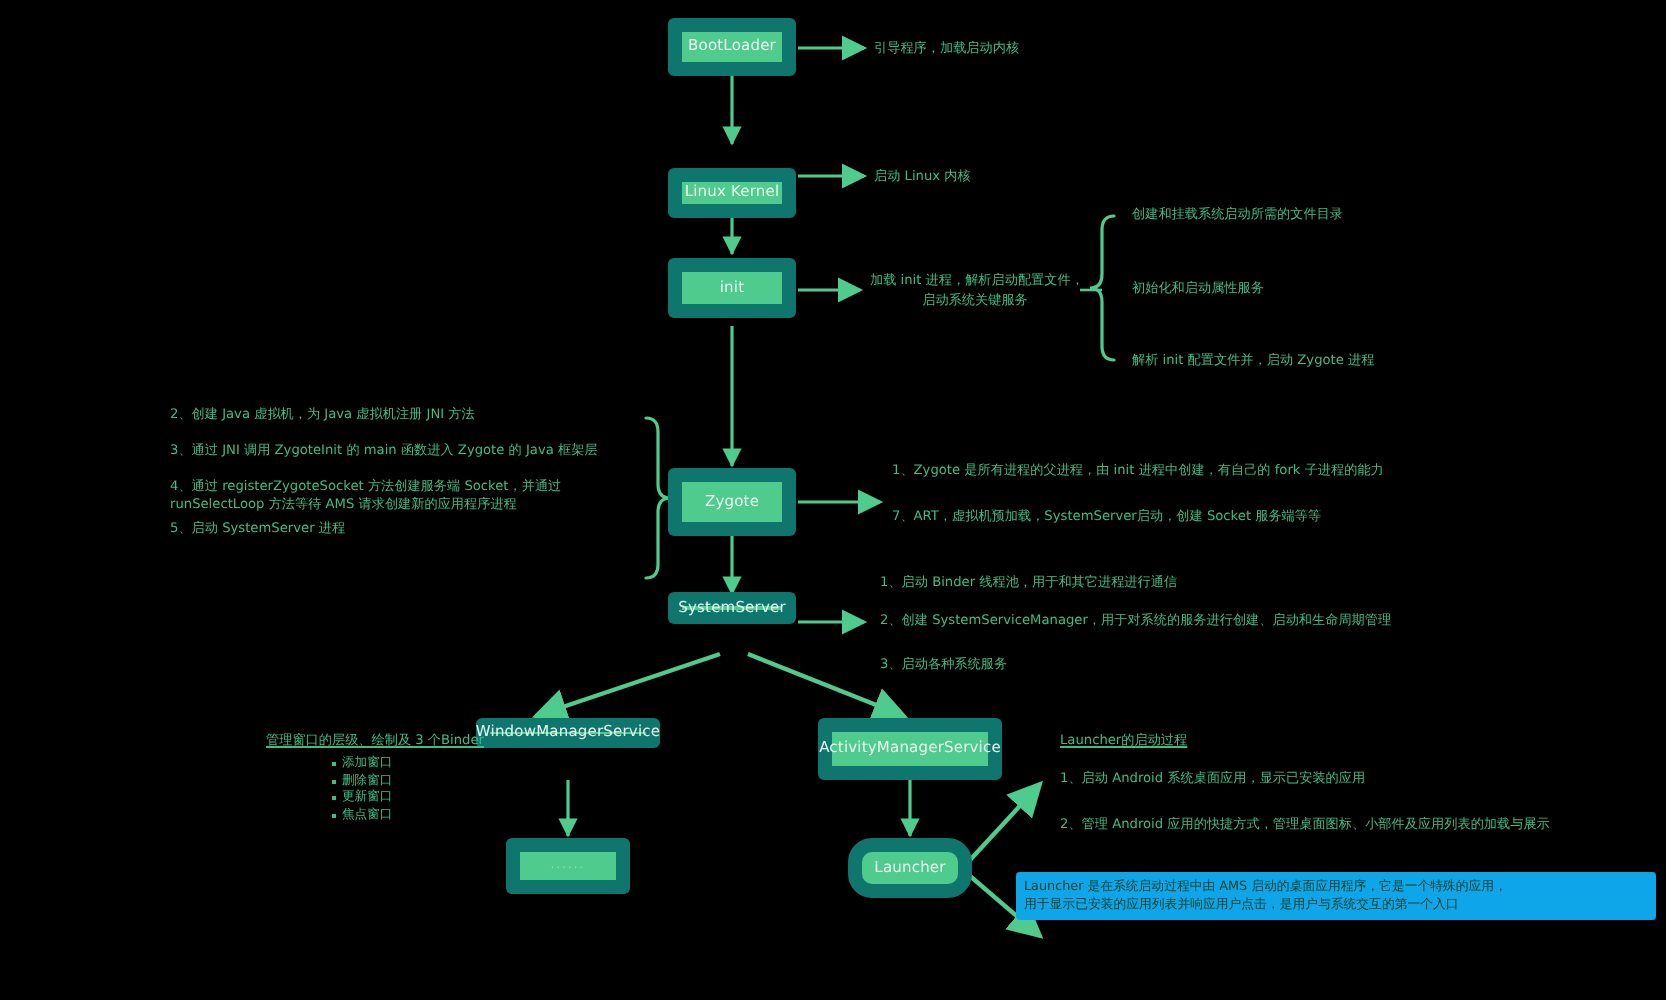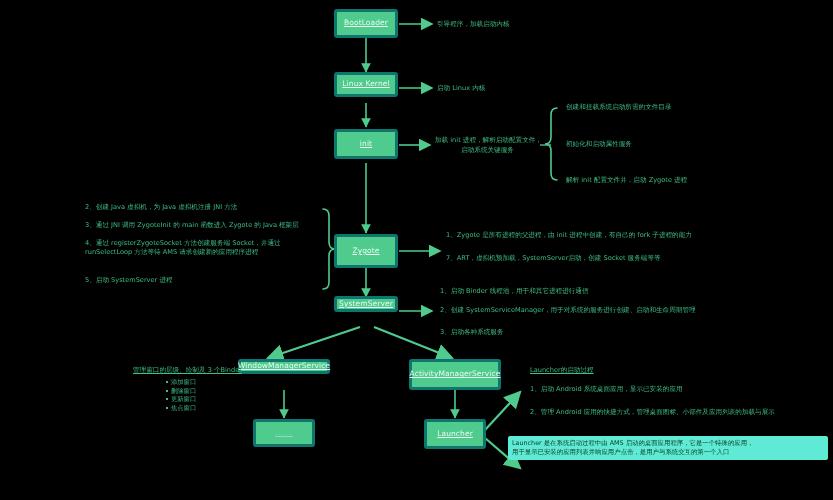--- a/index.html
+++ b/index.html
@@ -24,33 +24,32 @@
   svg#wires {
     position: absolute;
     left: 0; top: 0;
     width: 833px;
     height: 500px;
     pointer-events: none;
   }
   .node {
     position: absolute;
     background: #4ECB8D;
-    border: 3px solid #0f766e;
+    border: 7px solid #0f766e;
     border-radius: 3px;
     color: #eafaf2;
     font-size: 7.5px;
     letter-spacing: 0.1px;
     display: flex;
     align-items: center;
     justify-content: center;
     text-align: center;
     box-sizing: border-box;
     line-height: 1.1;
     white-space: nowrap;
-    text-decoration: underline;
   }
   .node.dots {
     color: #8fdcb6;
     font-size: 6px;
     letter-spacing: 1px;
   }
   .ann {
     position: absolute;
     color: #3fbd84;
     font-size: 6.6px;
@@ -95,21 +94,21 @@
     content: "";
     position: absolute;
     left: 0;
     top: 3px;
     width: 2px;
     height: 2px;
     background: #3fbd84;
   }
   .bottom-note {
     position: absolute;
-    background: #5eead4;
+    background: #0ea5e9;
     color: #0d3f28;
     font-size: 6.4px;
     line-height: 1.4;
     padding: 3px 4px;
     border-radius: 2px;
     box-sizing: border-box;
   }
   .bottom-note div { white-space: nowrap; }
 </style>
 </head>
@@ -155,21 +154,21 @@
     <path d="M485,430 L520,392" stroke="#4ECB8D" stroke-width="2.2" fill="none" marker-end="url(#arbig)"></path>
     <path d="M485,438 L520,468" stroke="#4ECB8D" stroke-width="2.2" fill="none" marker-end="url(#arbig)"></path>
 
     <line x1="225" y1="372" x2="238" y2="372" stroke="#4ECB8D" stroke-width="1.1" opacity="0"></line>
   </svg>
 
   <div class="node" style="left:334px; top:9px; width:64px; height:29px;">
     <span>BootLoader</span>
   </div>
 
-  <div class="node" style="left:334px; top:72px; width:64px; height:25px;">
+  <div class="node" style="left:334px; top:84px; width:64px; height:25px;">
     <span>Linux Kernel</span>
   </div>
 
   <div class="node" style="left:334px; top:129px; width:64px; height:30px;text-align:right;">
     <span>init</span>
   </div>
 
   <div class="node" style="left:334px; top:234px; width:64px; height:34px;">
     <span>Zygote</span>
   </div>
@@ -183,21 +182,21 @@
   </div>
 
   <div class="node" style="left:409px; top:359px; width:92px; height:31px;">
     <span>ActivityManagerService</span>
   </div>
 
   <div class="node dots" style="left:253px; top:419px; width:62px; height:28px;">
     <span>......</span>
   </div>
 
-  <div class="node" style="left:424px; top:419px; width:62px; height:30px;">
+  <div class="node" style="left:424px; top:419px; width:62px; height:30px;border-radius:12px;">
     <span>Launcher</span>
   </div>
 
   <div class="ann" style="left:437px; top:20px;">
     <span>引导程序，加载启动内核</span>
   </div>
 
   <div class="ann" style="left:437px; top:84px;">
     <span>启动 Linux 内核</span>
   </div>
@@ -209,21 +208,21 @@
 
   <div class="ann-block" style="left:566px; top:104px; line-height:1;">
     <div style="margin-bottom:30px;">创建和挂载系统启动所需的文件目录</div>
     <div style="margin-bottom:30px;">初始化和启动属性服务</div>
     <div>解析 init 配置文件并，启动 Zygote 进程</div>
   </div>
 
   <div class="ann-list" style="left:85px; top:203px; line-height:1.35;">
     <div style="margin-bottom:9px;">2、创建 Java 虚拟机，为 Java 虚拟机注册 JNI 方法</div>
     <div style="margin-bottom:9px;">3、通过 JNI 调用 ZygoteInit 的 main 函数进入 Zygote 的 Java 框架层</div>
-    <div style="margin-bottom:19px; white-space:normal; width:232px; line-height:1.35;">4、通过 registerZygoteSocket 方法创建服务端 Socket，并通过 runSelectLoop 方法等待 AMS 请求创建新的应用程序进程</div>
+    <div style="margin-bottom:3px; white-space:normal; width:232px; line-height:1.35;">4、通过 registerZygoteSocket 方法创建服务端 Socket，并通过 runSelectLoop 方法等待 AMS 请求创建新的应用程序进程</div>
     <div>5、启动 SystemServer 进程</div>
   </div>
 
   <div class="ann-block" style="left:446px; top:232px; line-height:1;">
     <div style="margin-bottom:16px;">1、Zygote 是所有进程的父进程，由 init 进程中创建，有自己的 fork 子进程的能力</div>
     <div>7、ART，虚拟机预加载，SystemServer启动，创建 Socket 服务端等等</div>
   </div>
 
   <div class="ann-block" style="left:440px; top:288px; line-height:1;">
     <div style="margin-bottom:12px;">1、启动 Binder 线程池，用于和其它进程进行通信</div>

